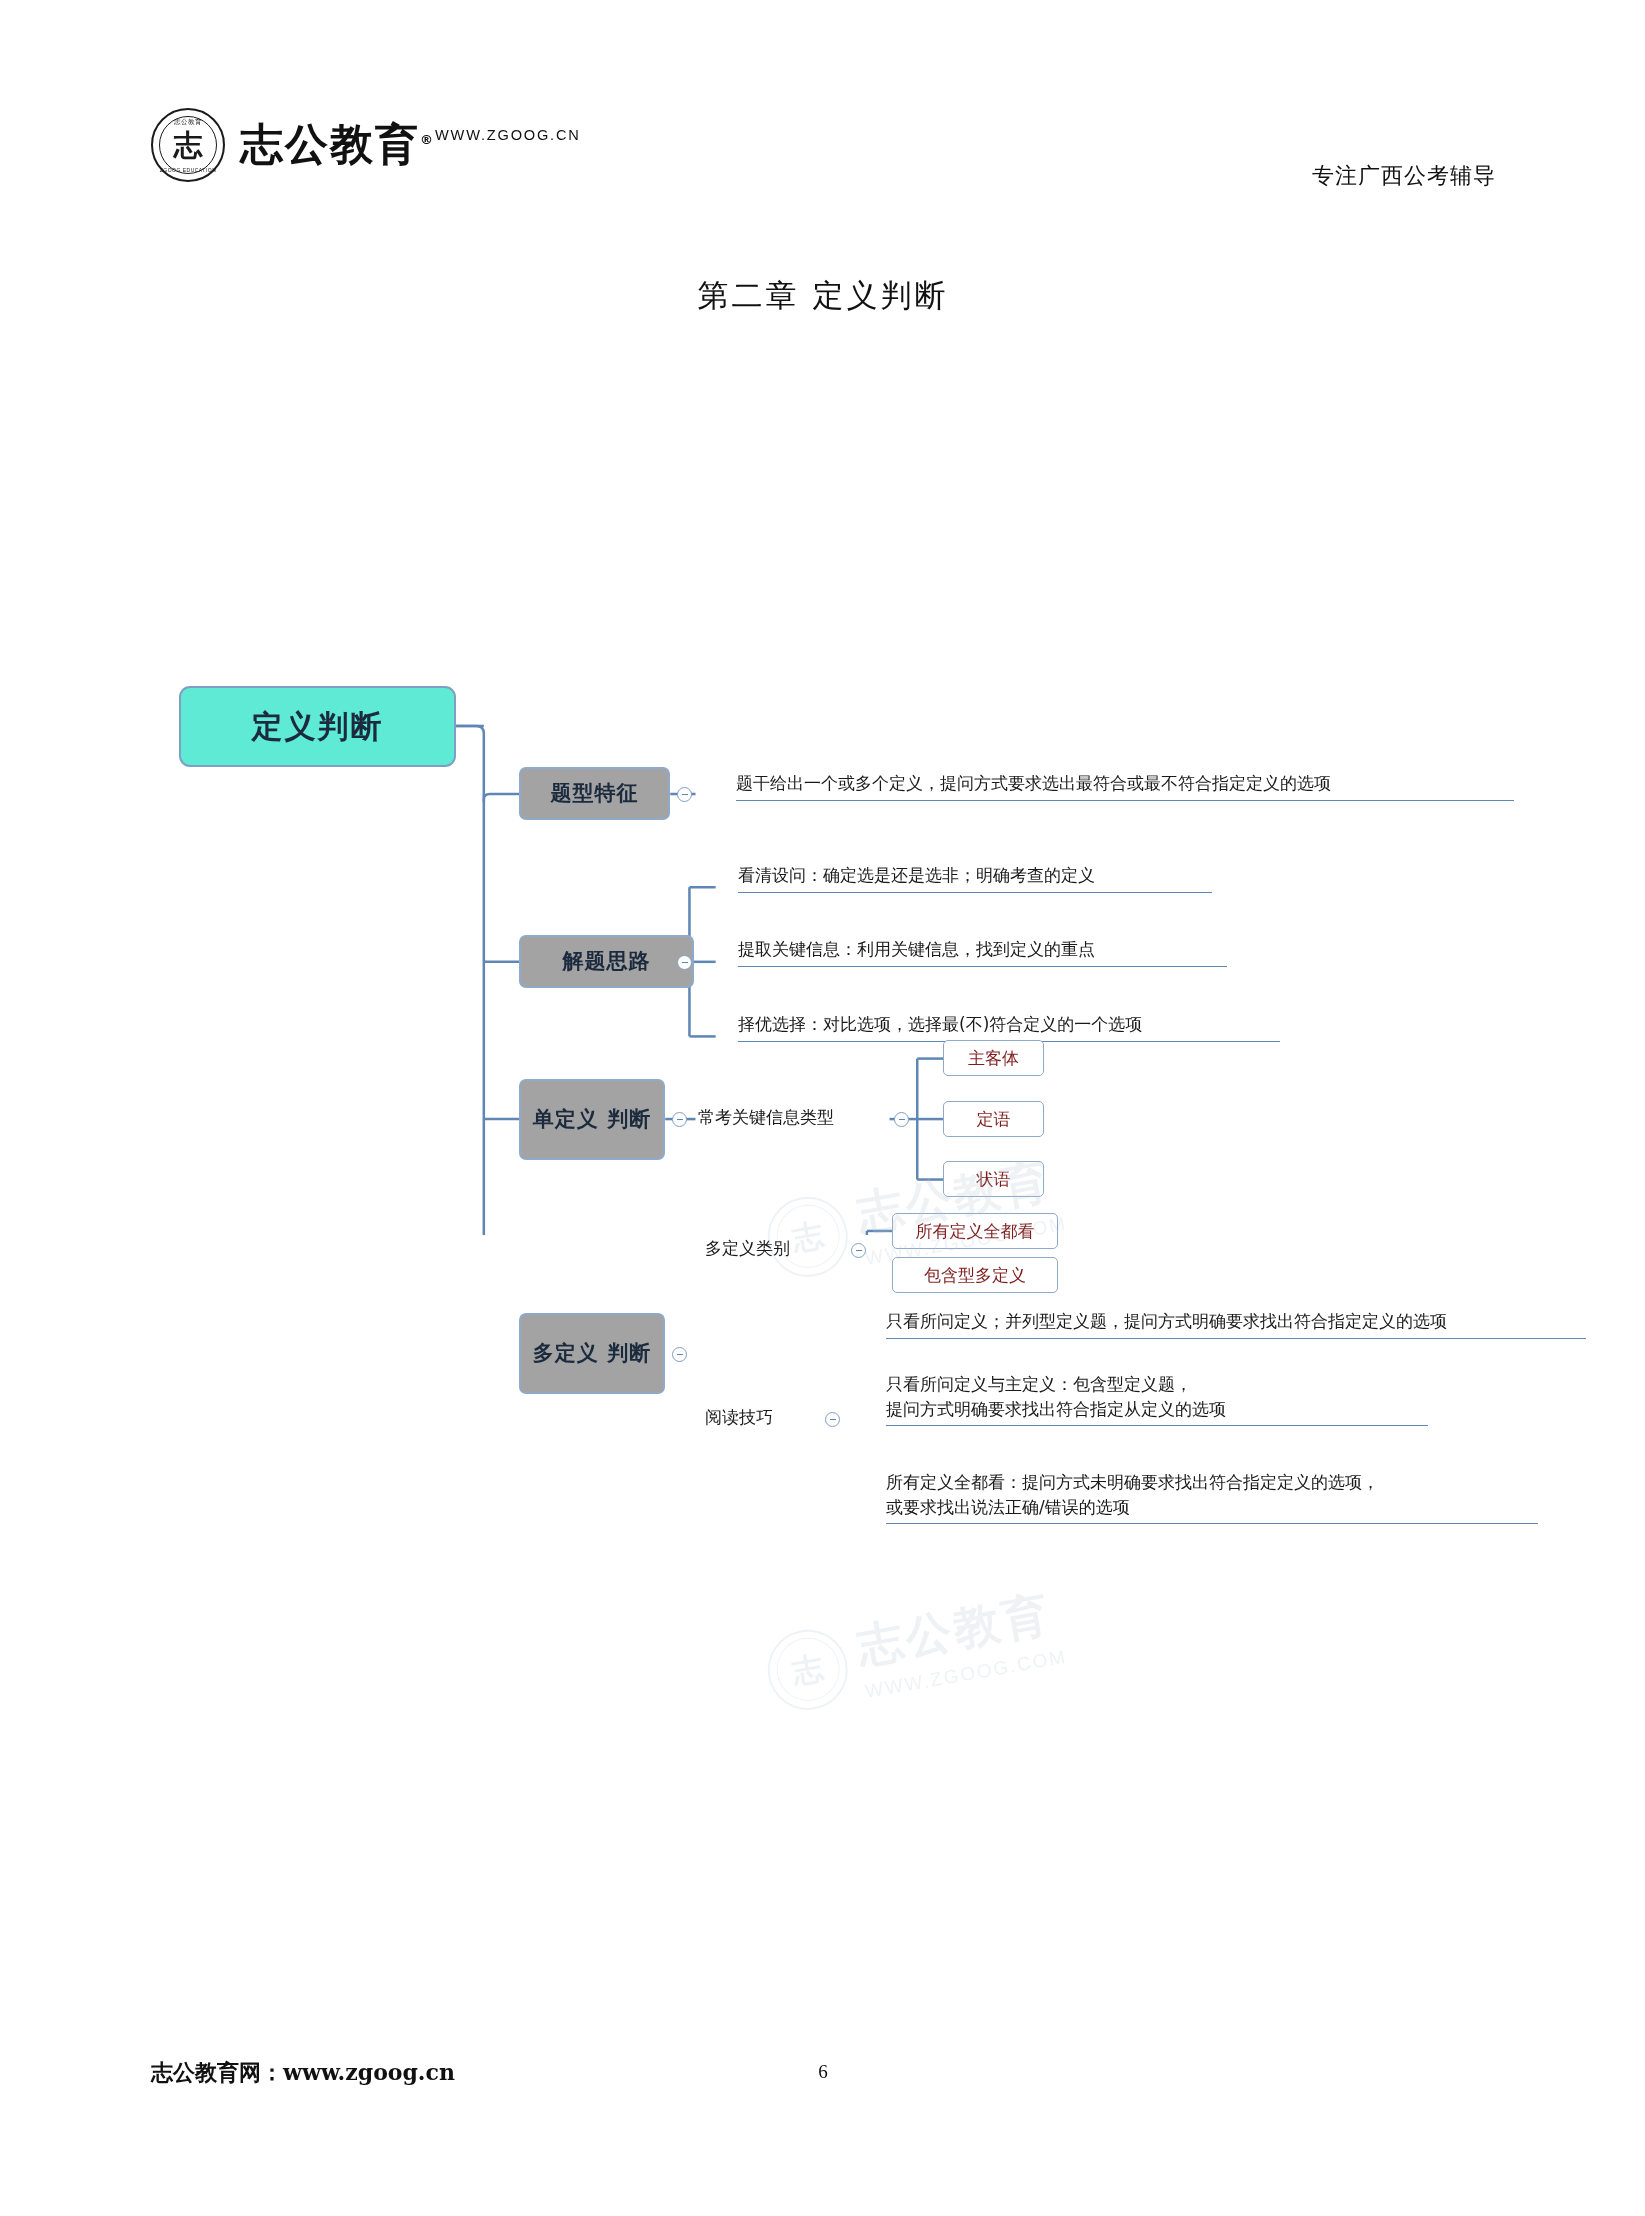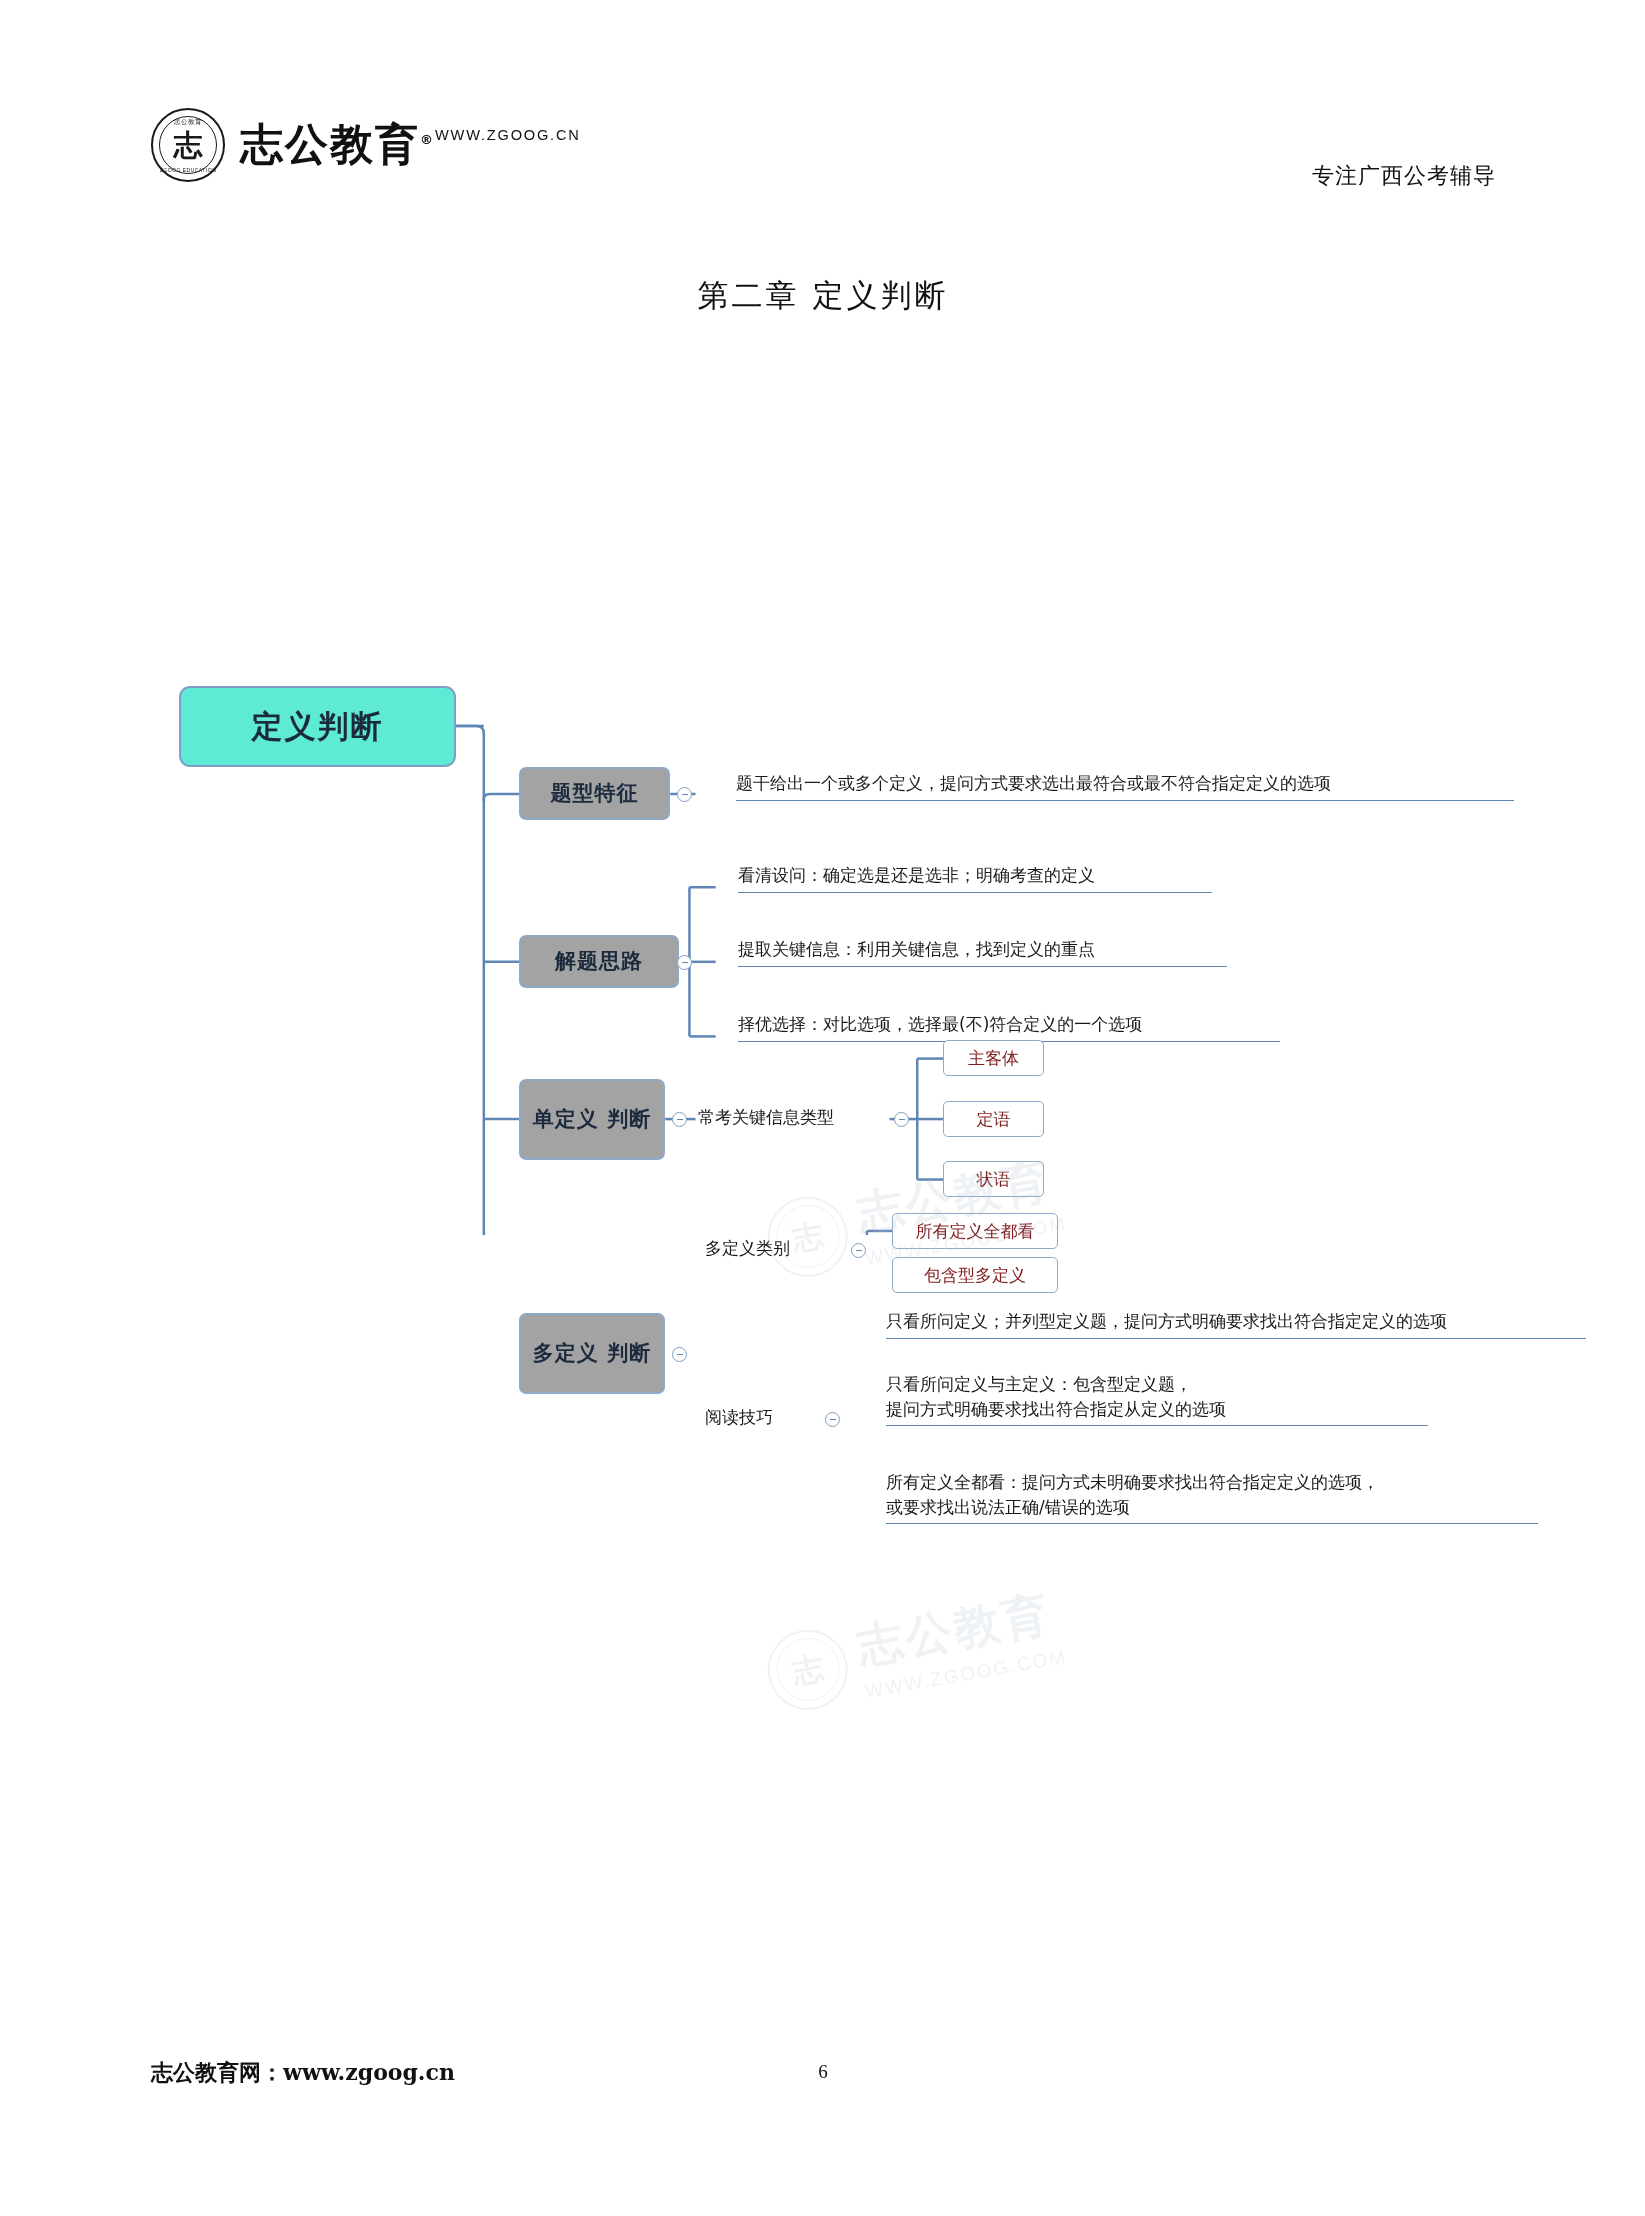--- a/index.html
+++ b/index.html
@@ -172,21 +172,21 @@
     border: 2px solid #8fa9c9;
     border-radius: 7px;
     font-size: 21px;
     font-weight: bold;
     letter-spacing: 1px;
     color: #1b2a3d;
     line-height: 1.25;
     flex-direction: column;
   }
   #node-l1-0 { left: 519px; top: 414px; width: 151px; height: 53px; }
-  #node-l1-1 { left: 519px; top: 582px; width: 160px; height: 53px; }
+  #node-l1-1 { left: 519px; top: 582px; width: 175px; height: 53px; }
   #node-l1-2 { left: 519px; top: 726px; width: 146px; height: 81px; }
   #node-l1-3 { left: 519px; top: 960px; width: 146px; height: 81px; }
 
   
   .leaf {
     position: absolute;
     font-family: "DejaVu Sans", sans-serif;
     font-size: 17px;
     color: #1a1a1a;
     line-height: 1.45;

